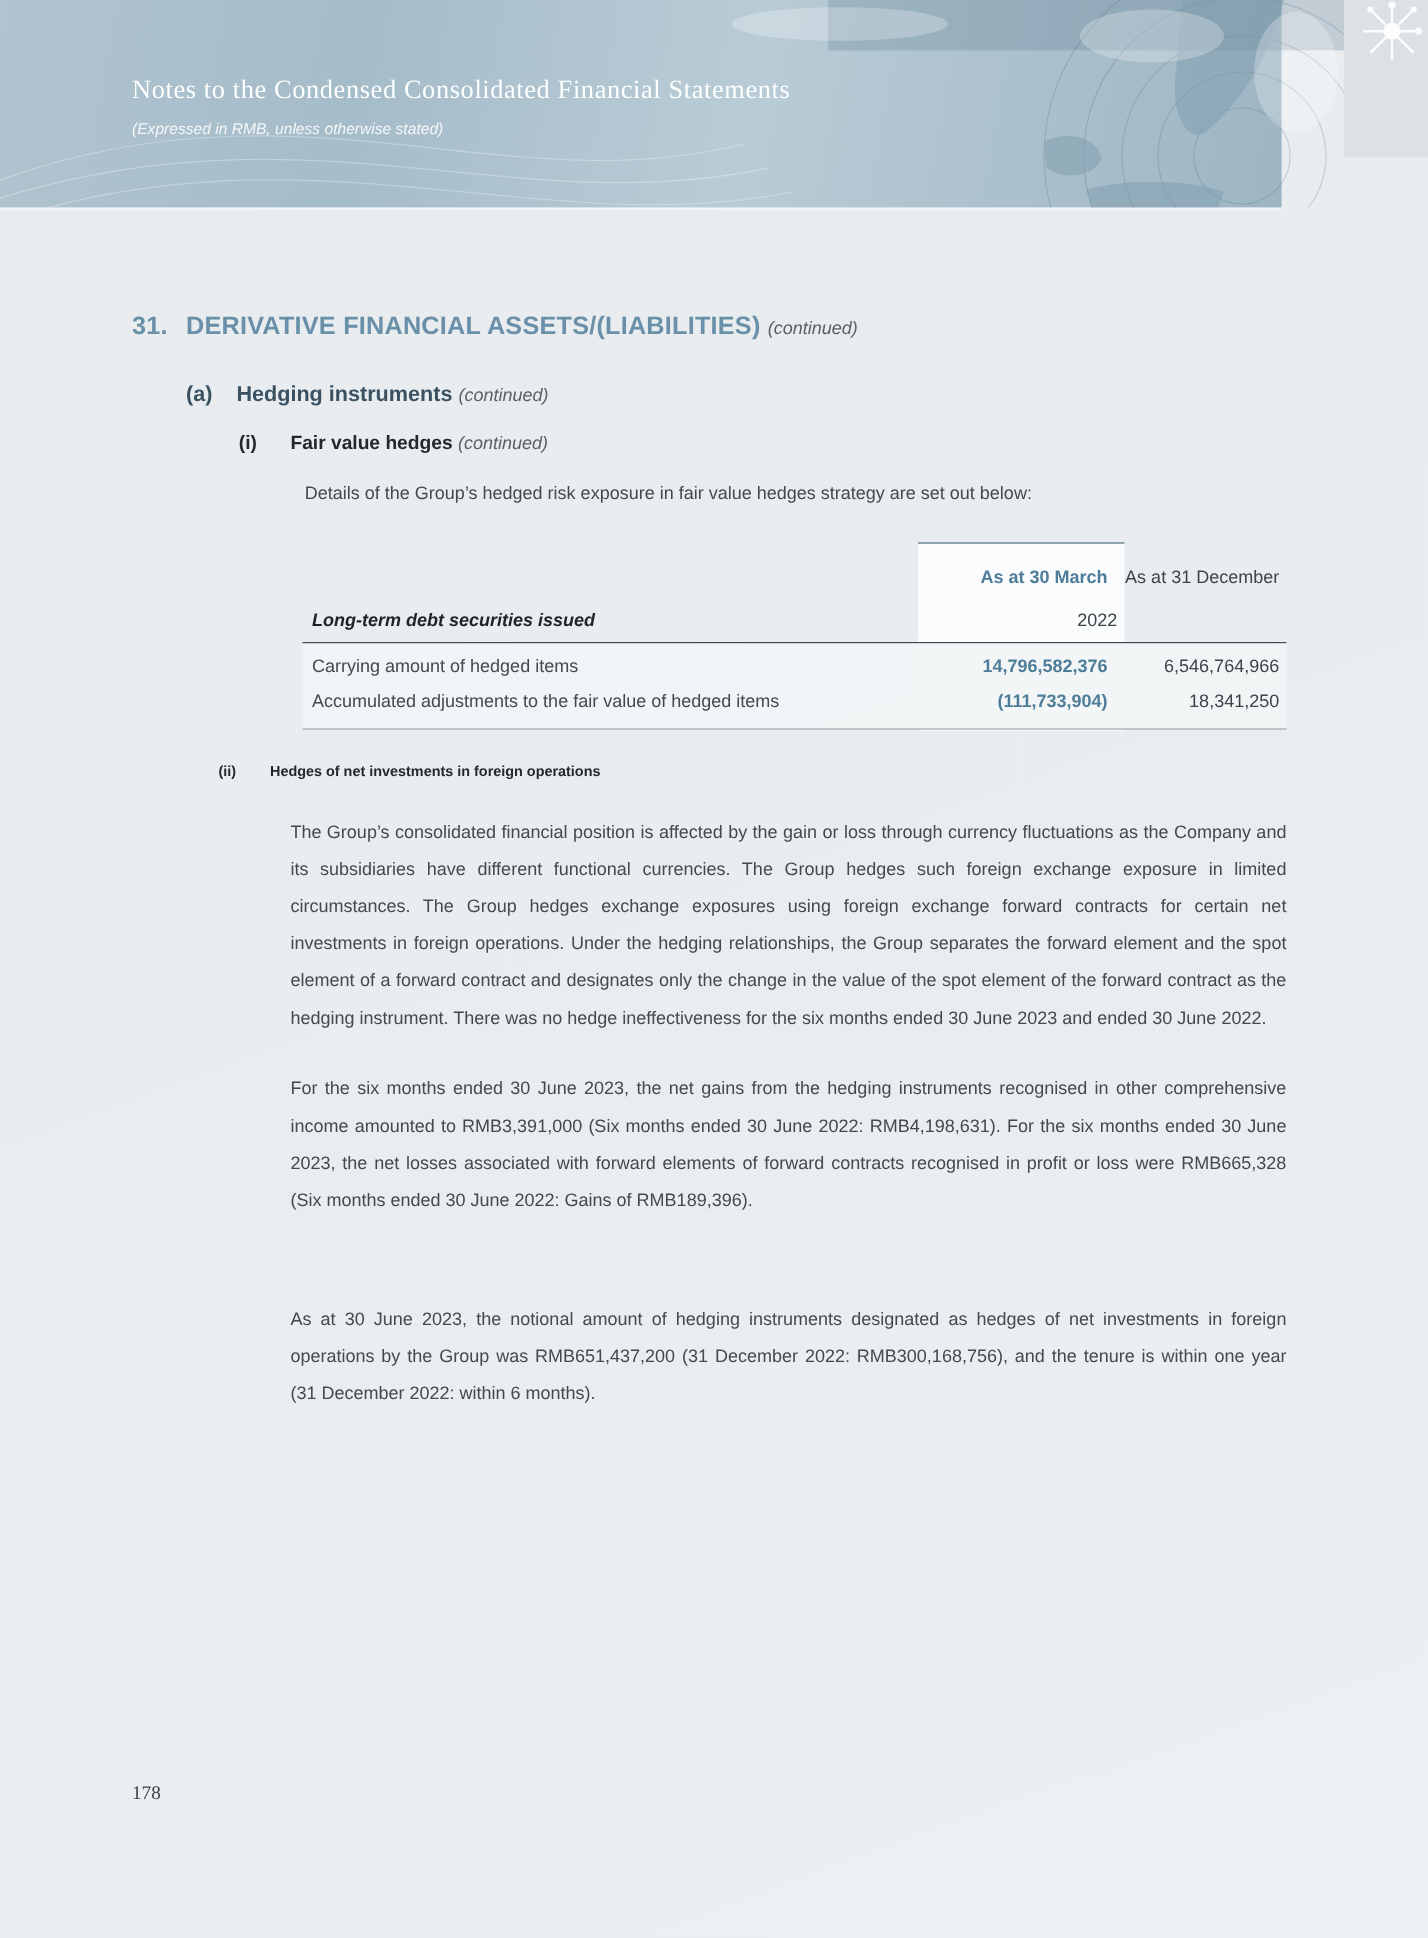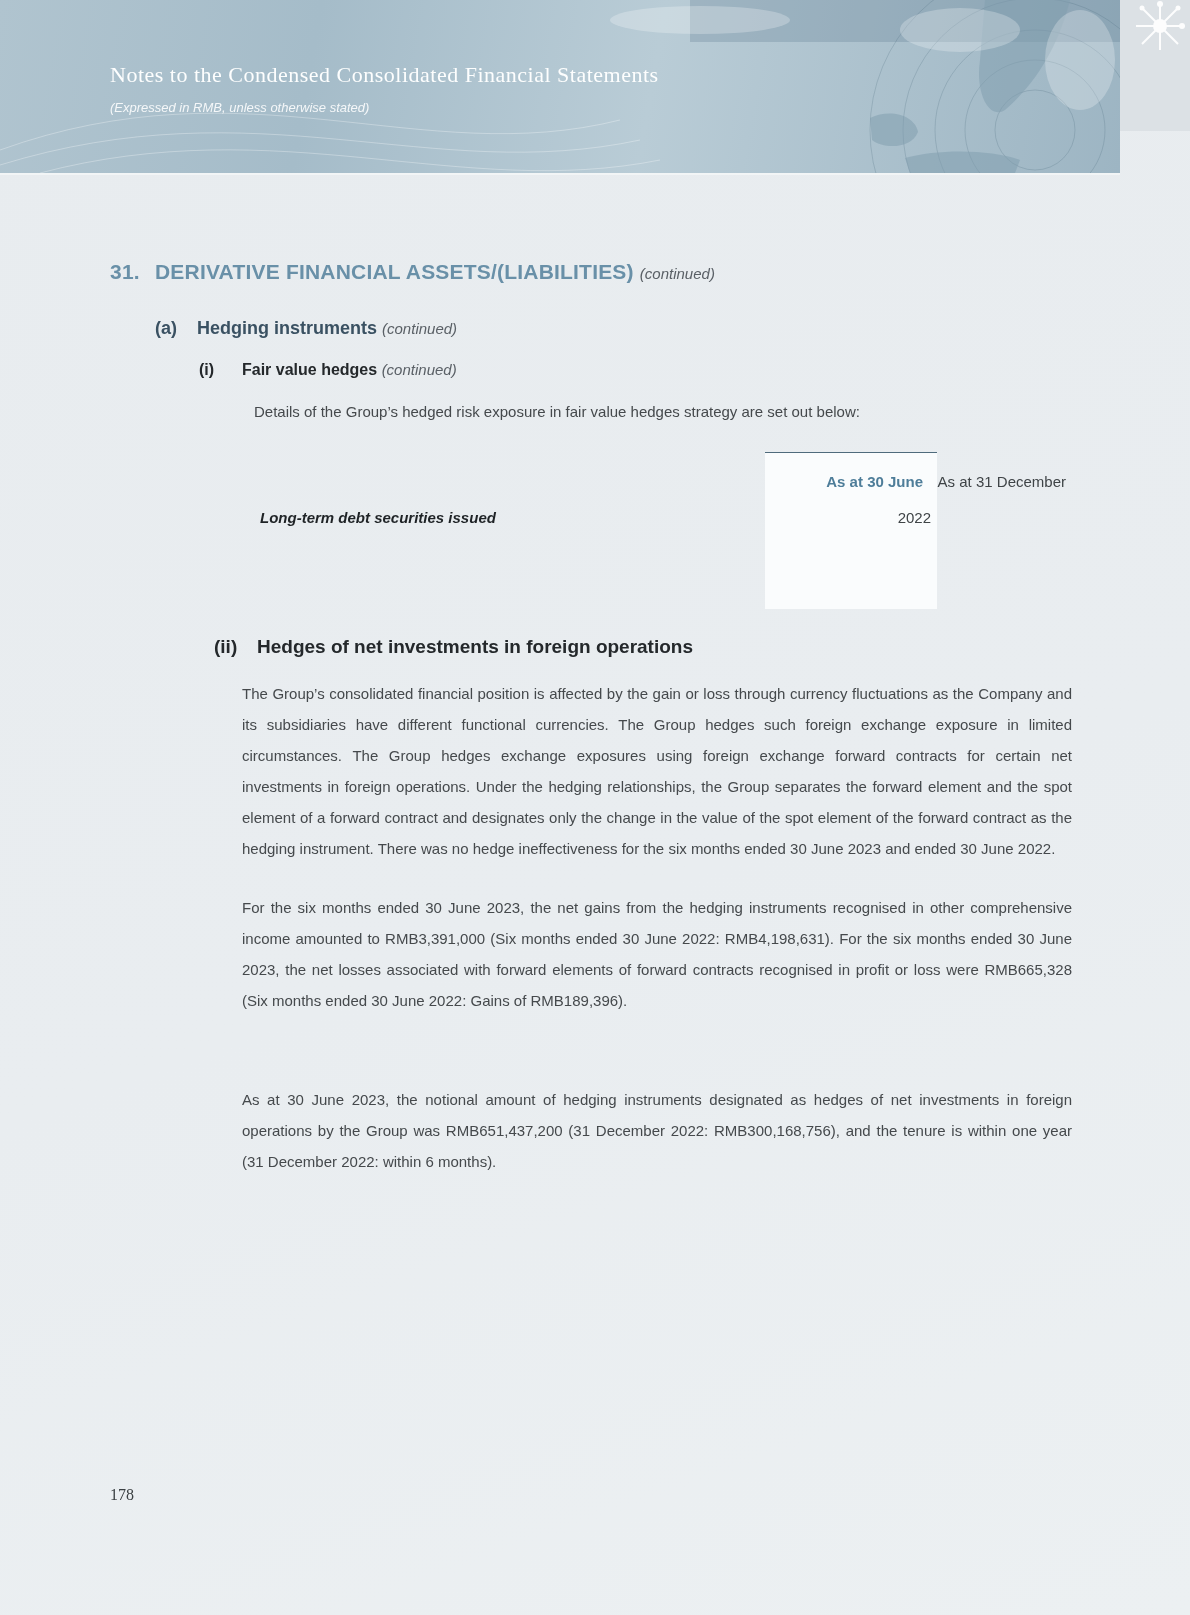--- a/index.html
+++ b/index.html
@@ -3,23 +3,24 @@
 <meta charset="utf-8">
 <style>
   html,body{margin:0;padding:0;}
   body{font-family:"Liberation Sans",sans-serif;}
   .page{
     position:relative;width:1190px;height:1615px;overflow:hidden;
     background:linear-gradient(160deg,#e8ecef 0%,#e9edf0 55%,#ecf0f2 100%);
   }
   
   .band{
-    position:absolute;left:0;top:0;width:1120px;height:173px;
+    position:absolute;left:0;top:0;width:1020px;height:173px;
     background:linear-gradient(100deg,#b0c4cf 0%,#a5bcc9 28%,#b9ccd6 58%,#9db5c3 100%);
     border-bottom:2px solid #f2f5f6;
+    padding-left:48px;
   }
   .band-dark-strip{
     position:absolute;left:690px;top:0;width:430px;height:42px;
     background:rgba(92,122,142,.28);
   }
   .band-art{position:absolute;left:0;top:0;}
   .corner-block{
     position:absolute;left:1120px;top:0;width:70px;height:131px;
     background:#dce1e5;
   }
@@ -70,22 +71,22 @@
   .tbody{
     position:relative;z-index:1;background:rgba(242,245,246,.9);
     border-top:1px solid #3f4a52;border-bottom:1px solid #9fa8ae;
     display:grid;grid-template-columns:1fr 172px 135px;
     padding-top:5px;padding-bottom:8px;
   }
   .trow-label{font-size:15px;color:#45494c;padding-left:8px;height:29px;display:flex;align-items:center;}
   .trow-val{font-size:15px;height:29px;display:flex;align-items:center;}
   
   .sub-ii{
-    position:absolute;left:214px;top:636px;width:890px;
-    font-size:19px;font-weight:bold;color:#24282b;
+    position:absolute;left:182px;top:636px;width:890px;
+    font-size:12px;font-weight:bold;color:#24282b;
   }
   .sub-ii .lbl{display:inline-block;width:43px;}
   .para{
     position:absolute;left:242px;width:830px;
     font-size:15px;line-height:31px;color:#45494c;text-align:justify;
   }
   .p1{top:678px;}
   .p2{top:892px;}
   .p3{top:1084px;}
   .page-num{
@@ -158,24 +159,32 @@
     <span class="lbl">(i)</span><span>Fair value hedges</span>
     <span class="continued">(continued)</span>
   </div>
 
   <div class="intro">Details of the Group’s hedged risk exposure in fair value hedges strategy are set out below:</div>
 
   <div class="fin-table">
     <div class="hl-col"></div>
     <div class="tgrid">
       <div class="thr1"></div>
-      <div class="thr1 cell-r c2023 hdr-txt">As at 30 June</div>
+      <div class="thr1 cell-r c2023 hdr-txt">As at 30 March</div>
       <div class="thr1 cell-r c2022 hdr-txt">As at 31 December</div>
       <div class="thr2 group-label">Long-term debt securities issued</div>
       <div class="thr2 cell-r c2022 hdr-txt">2022</div>
+    </div>
+    <div class="tbody">
+      <div class="trow-label">Carrying amount of hedged items</div>
+      <div class="trow-val cell-r c2023">14,796,582,376</div>
+      <div class="trow-val cell-r c2022">6,546,764,966</div>
+      <div class="trow-label">Accumulated adjustments to the fair value of hedged items</div>
+      <div class="trow-val cell-r c2023">(111,733,904)</div>
+      <div class="trow-val cell-r c2022">18,341,250</div>
     </div>
   </div>
 
   <div class="sub-ii">
     <span class="lbl">(ii)</span><span>Hedges of net investments in foreign operations</span>
   </div>
 
   <div class="para p1">The Group’s consolidated financial position is affected by the gain or loss through currency fluctuations as the Company and its subsidiaries have different functional currencies. The Group hedges such foreign exchange exposure in limited circumstances. The Group hedges exchange exposures using foreign exchange forward contracts for certain net investments in foreign operations. Under the hedging relationships, the Group separates the forward element and the spot element of a forward contract and designates only the change in the value of the spot element of the forward contract as the hedging instrument. There was no hedge ineffectiveness for the six months ended 30 June 2023 and ended 30 June 2022.</div>
   <div class="para p2">For the six months ended 30 June 2023, the net gains from the hedging instruments recognised in other comprehensive income amounted to RMB3,391,000 (Six months ended 30 June 2022: RMB4,198,631). For the six months ended 30 June 2023, the net losses associated with forward elements of forward contracts recognised in profit or loss were RMB665,328 (Six months ended 30 June 2022: Gains of RMB189,396).</div>
   <div class="para p3">As at 30 June 2023, the notional amount of hedging instruments designated as hedges of net investments in foreign operations by the Group was RMB651,437,200 (31 December 2022: RMB300,168,756), and the tenure is within one year (31 December 2022: within 6 months).</div>

